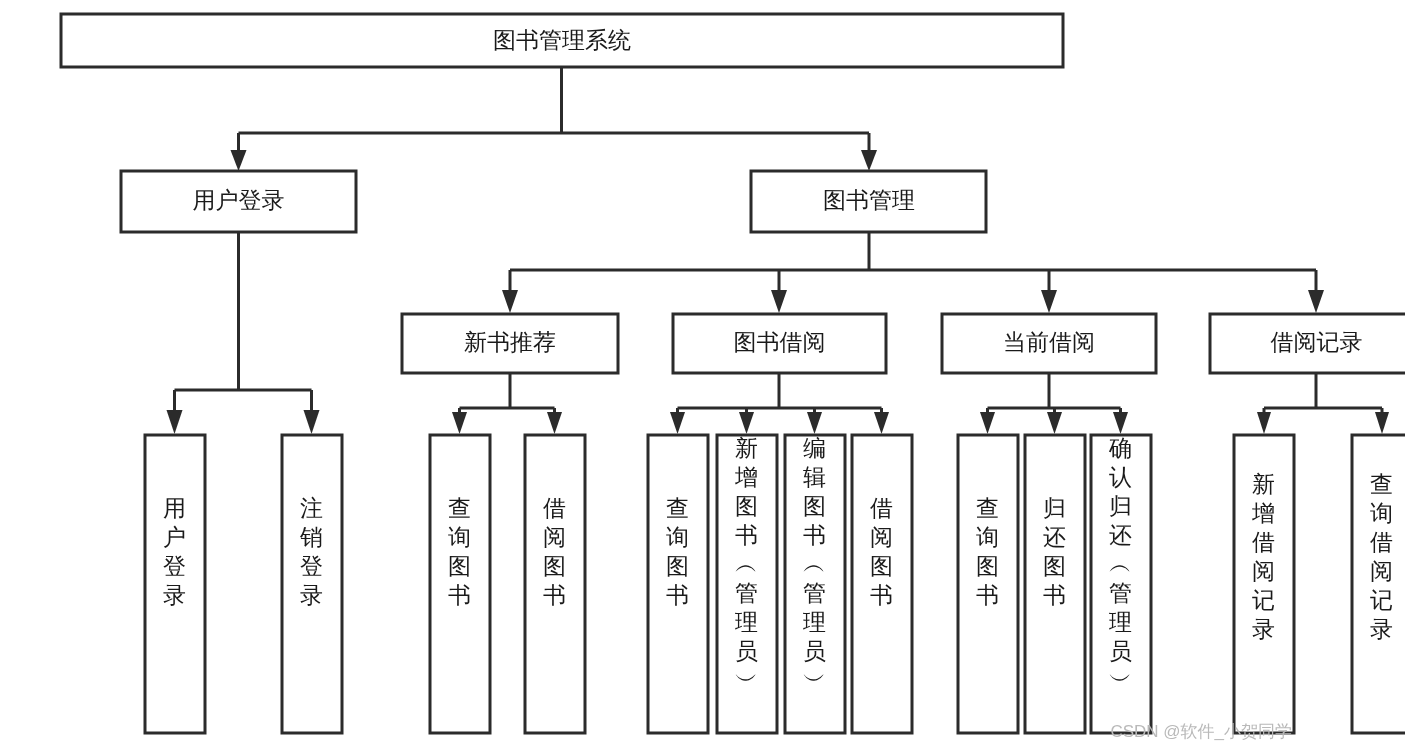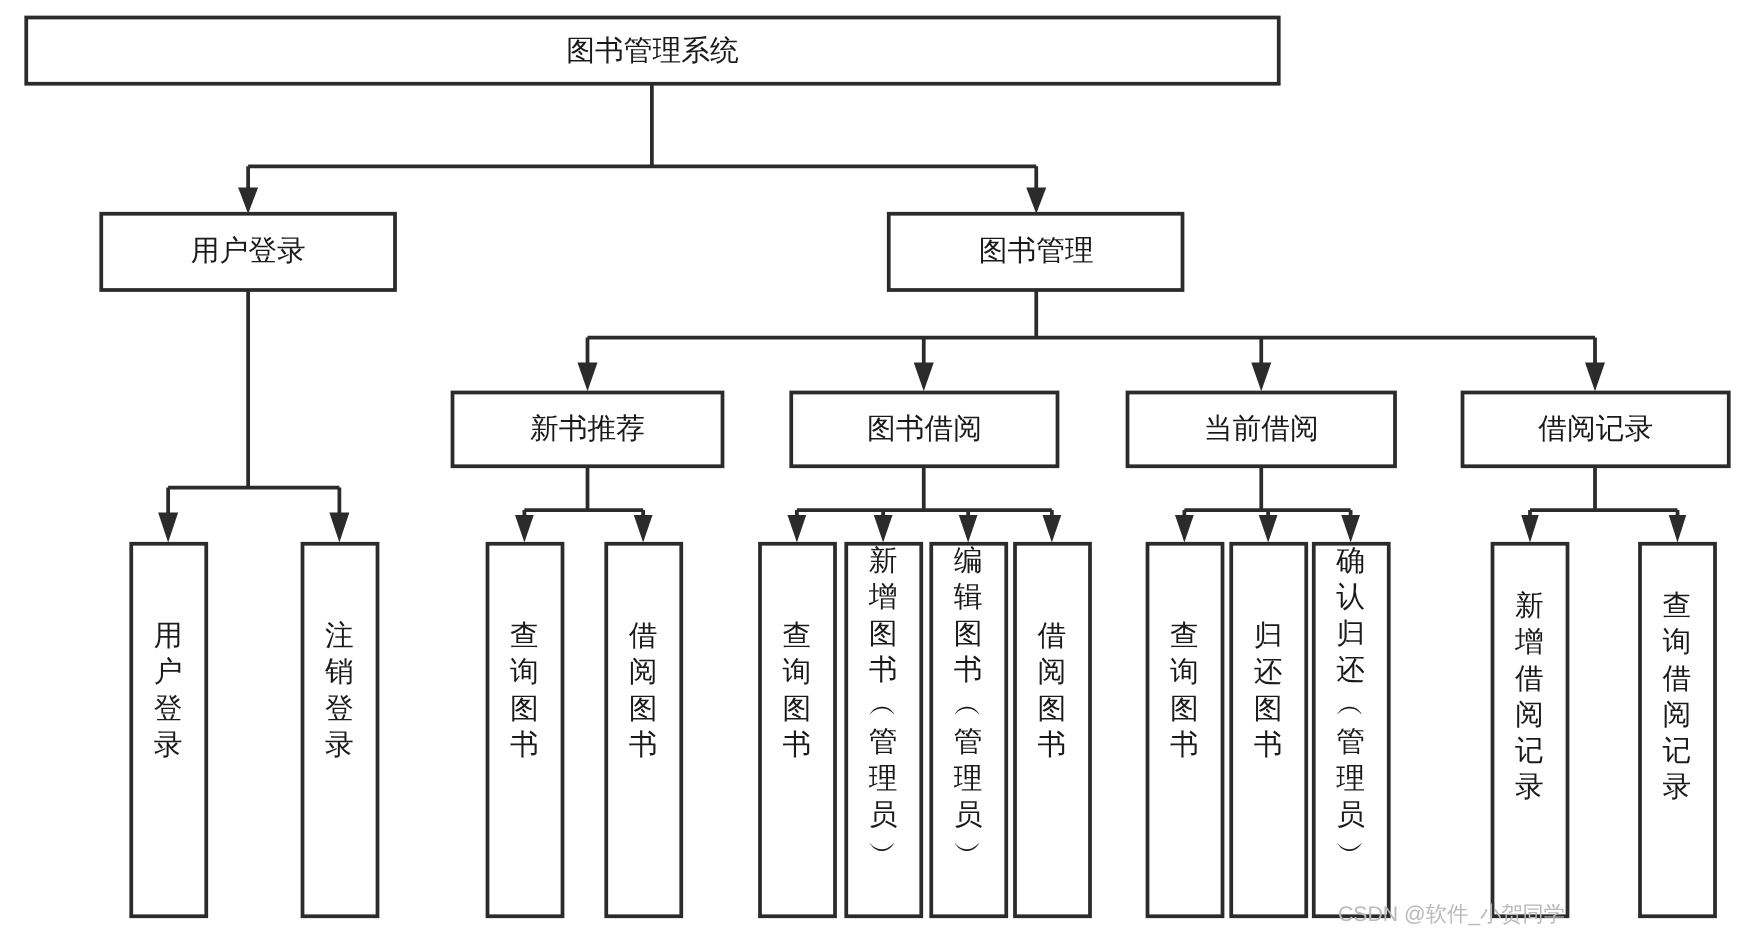--- a/index.html
+++ b/index.html
@@ -11,20 +11,21 @@
     width: 1405px;
     height: 747px;
     font-family: "Liberation Sans", "DejaVu Sans", sans-serif;
     overflow: hidden;
     position: relative;
   }
   #diagram-root {
     position: relative;
     width: 1260px;
     height: 747px;
+    padding-left: 40px;
   }
   svg#flowchart {
     display: block;
     width: 1405px;
     height: 747px;
   }
   .node-box {
     fill: #ffffff;
     stroke: #2b2b2b;
     stroke-width: 3;

